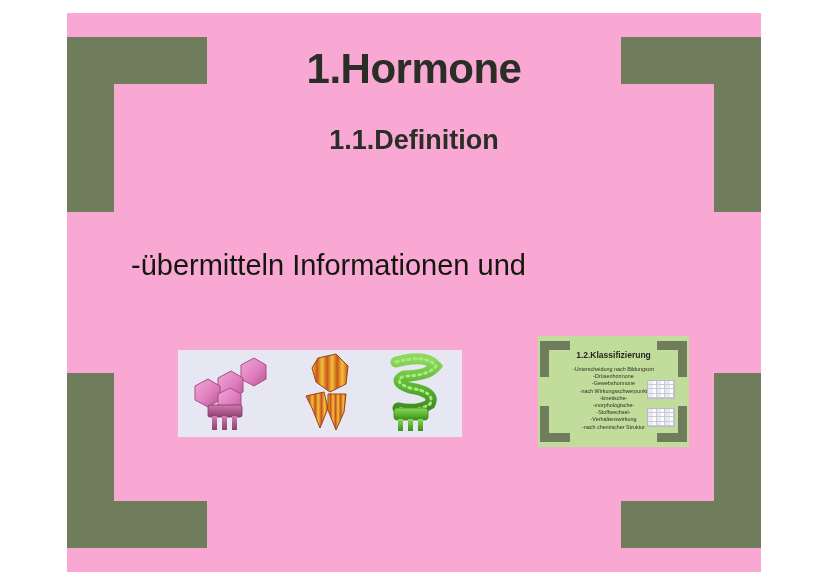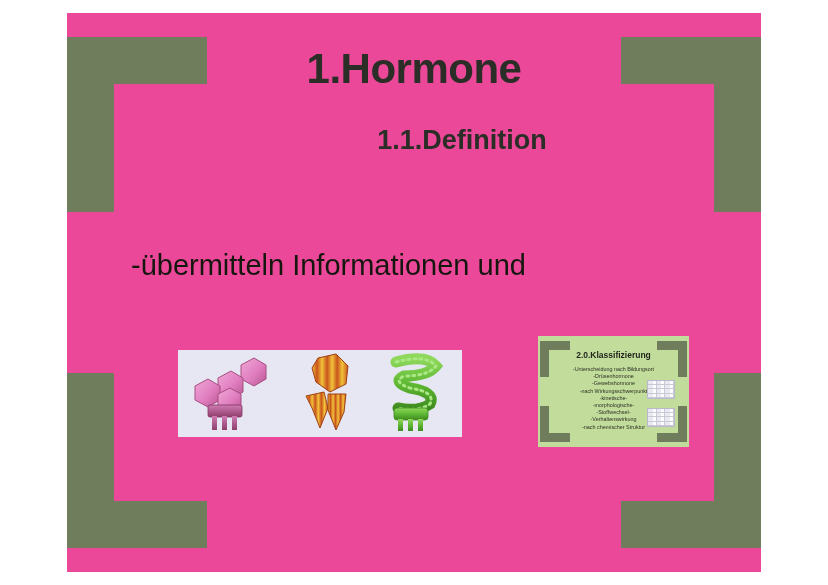--- a/index.html
+++ b/index.html
@@ -13,21 +13,21 @@
     font-family: "Liberation Sans", sans-serif;
     overflow: hidden;
   }
 
   #slide-canvas {
     position: absolute;
     left: 67px;
     top: 13px;
     width: 694px;
     height: 559px;
-    background: #ec4899;
+    background: #f9a8d4;
   }
 
   
   .bracket {
     position: absolute;
     background: #6f7d5c;
   }
   
   .bk-tl-h { left: 0px;   top: 24px;  width: 140px; height: 47px; }
   .bk-tl-v { left: 0px;   top: 24px;  width: 47px;  height: 175px; }
@@ -57,21 +57,20 @@
   #slide-subtitle {
     position: absolute;
     left: 0;
     top: 112px;
     width: 100%;
     text-align: center;
     font-size: 27px;
     font-weight: bold;
     color: #2a2e26;
     font-family: "Liberation Sans", sans-serif;
-    padding-left: 48px;
   }
   #body-text {
     position: absolute;
     left: 64px;
     top: 157px;
     width: 600px;
     font-size: 29px;
     line-height: 38px;
     color: #15170f;
     font-family: "Liberation Sans", sans-serif;
@@ -230,21 +229,21 @@
   <div id="inset-slide">
     <div class="ibk ibk-tl-h"></div>
     <div class="ibk ibk-tl-v"></div>
     <div class="ibk ibk-tr-h"></div>
     <div class="ibk ibk-tr-v"></div>
     <div class="ibk ibk-bl-h"></div>
     <div class="ibk ibk-bl-v"></div>
     <div class="ibk ibk-br-h"></div>
     <div class="ibk ibk-br-v"></div>
 
-    <div id="inset-title">2.0.Klassifizierung</div>
+    <div id="inset-title">1.2.Klassifizierung</div>
     <div id="inset-body">
       <span class="inset-line">-Unterscheidung nach Bildungsort</span>
       <span class="inset-line">-Drüsenhormone</span>
       <span class="inset-line">-Gewebshormone</span>
       <span class="inset-line">-nach Wirkungsschwerpunkt</span>
       <span class="inset-line">-kinetische-</span>
       <span class="inset-line">-morphologische-</span>
       <span class="inset-line">-Stoffwechsel-</span>
       <span class="inset-line">-Verhaltenswirkung</span>
       <span class="inset-line">-nach chemischer Struktur</span>

